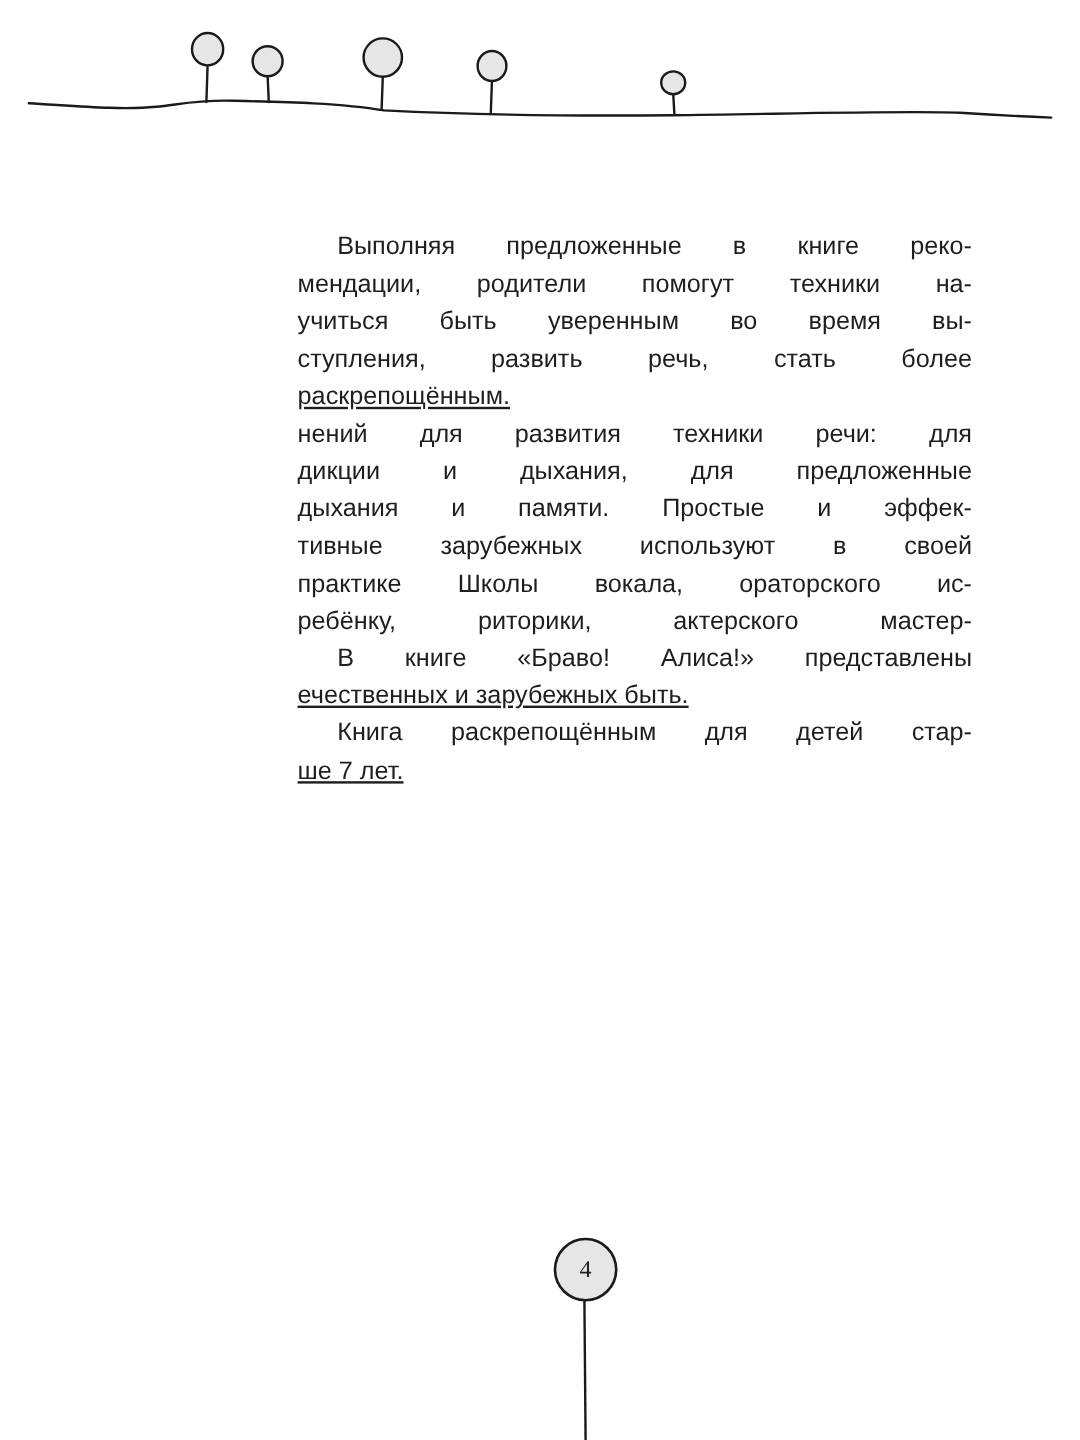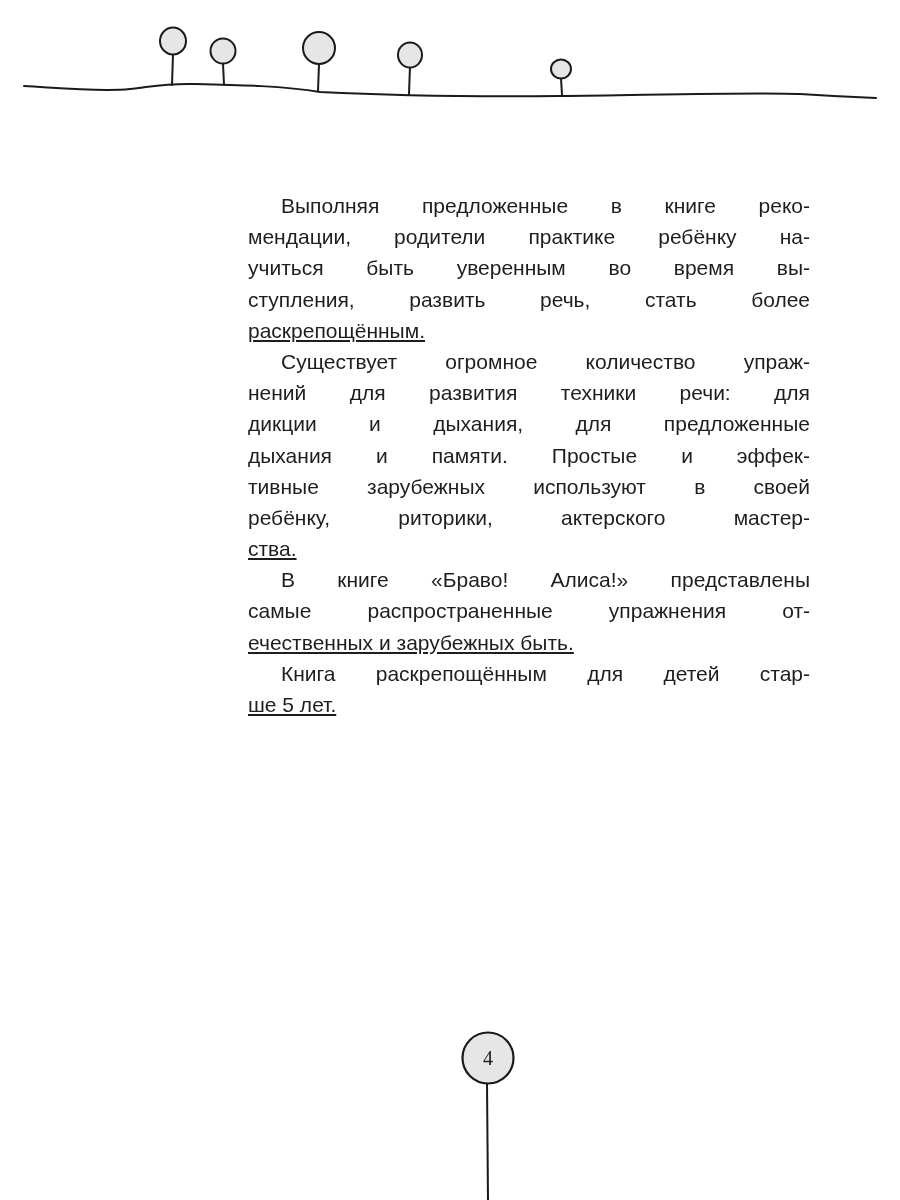--- a/index.html
+++ b/index.html
@@ -52,42 +52,40 @@
     <ellipse cx="223" cy="51" rx="12.5" ry="12.5"></ellipse>
     <ellipse cx="319" cy="48" rx="16" ry="16"></ellipse>
     <ellipse cx="410" cy="55" rx="12" ry="12.5"></ellipse>
     <ellipse cx="561" cy="69" rx="10" ry="9.5"></ellipse>
   </g>
 </svg>
 
 <div class="text-block">
   <p class="para">
     <span class="line indent">Выполняя предложенные в книге реко-</span>
-    <span class="line">мендации, родители практике ребёнку на-</span>
+    <span class="line">мендации, родители помогут техники на-</span>
     <span class="line">учиться быть уверенным во время вы-</span>
     <span class="line">ступления, развить речь, стать более</span>
     <span class="line last">раскрепощённым.</span>
   </p>
   <p class="para">
-    <span class="line indent">Существует огромное количество упраж-</span>
     <span class="line">нений для развития техники речи: для</span>
     <span class="line">дикции и дыхания, для предложенные</span>
     <span class="line">дыхания и памяти. Простые и эффек-</span>
     <span class="line">тивные зарубежных используют в своей</span>
+    <span class="line">практике Школы вокала, ораторского ис-</span>
     <span class="line">ребёнку, риторики, актерского мастер-</span>
-    <span class="line last">ства.</span>
   </p>
   <p class="para">
     <span class="line indent">В книге «Браво! Алиса!» представлены</span>
-    <span class="line">самые распространенные упражнения от-</span>
     <span class="line last">ечественных и зарубежных быть.</span>
   </p>
   <p class="para">
     <span class="line indent">Книга раскрепощённым для детей стар-</span>
-    <span class="line last">ше 5 лет.</span>
+    <span class="line last">ше 7 лет.</span>
   </p>
 </div>
 
 <svg class="deco" width="900" height="1200" viewBox="0 0 900 1200" style="pointer-events:none;">
   <line x1="487" y1="1083" x2="488" y2="1200" stroke="#1a1a1a" stroke-width="2"></line>
   <circle cx="488" cy="1058" r="25.5" fill="#e6e6e6" stroke="#1a1a1a" stroke-width="2.2"></circle>
 </svg>
 <div class="page-num">4</div>
 
 </body></html>

